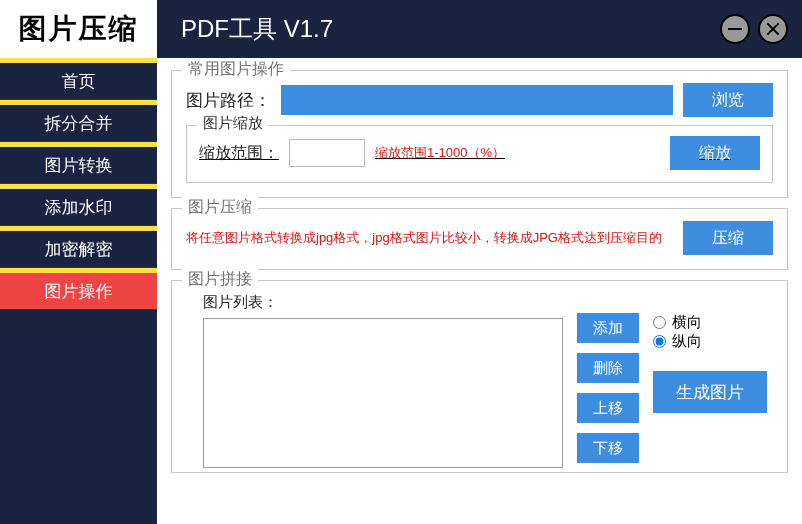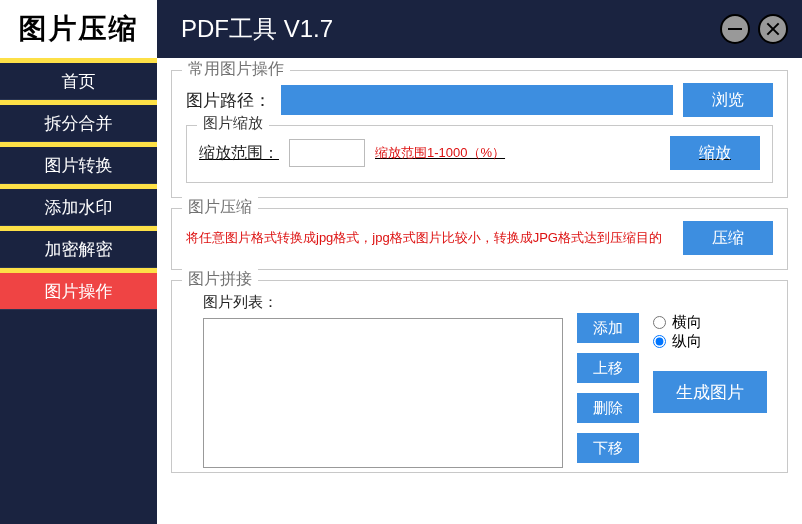--- a/index.html
+++ b/index.html
@@ -100,22 +100,22 @@
 
     <div class="groupbox" style="padding-bottom:4px">
       <div class="legend">图片拼接</div>
       <div class="stitch-body">
         <div class="list-area">
           <div class="label" style="font-size:15px">图片列表：</div>
           <div class="list-box"></div>
         </div>
         <div class="list-btns">
           <button class="btn btn-small">添加</button>
+          <button class="btn btn-small">删除</button>
           <button class="btn btn-small">上移</button>
-          <button class="btn btn-small">删除</button>
           <button class="btn btn-small">下移</button>
         </div>
         <div class="orient-col">
           <label class="radio-row">
             <input type="radio" name="orient" style="">
             <span>横向</span>
           </label>
           <label class="radio-row">
             <input type="radio" name="orient" checked="" style="">
             <span>纵向</span>

